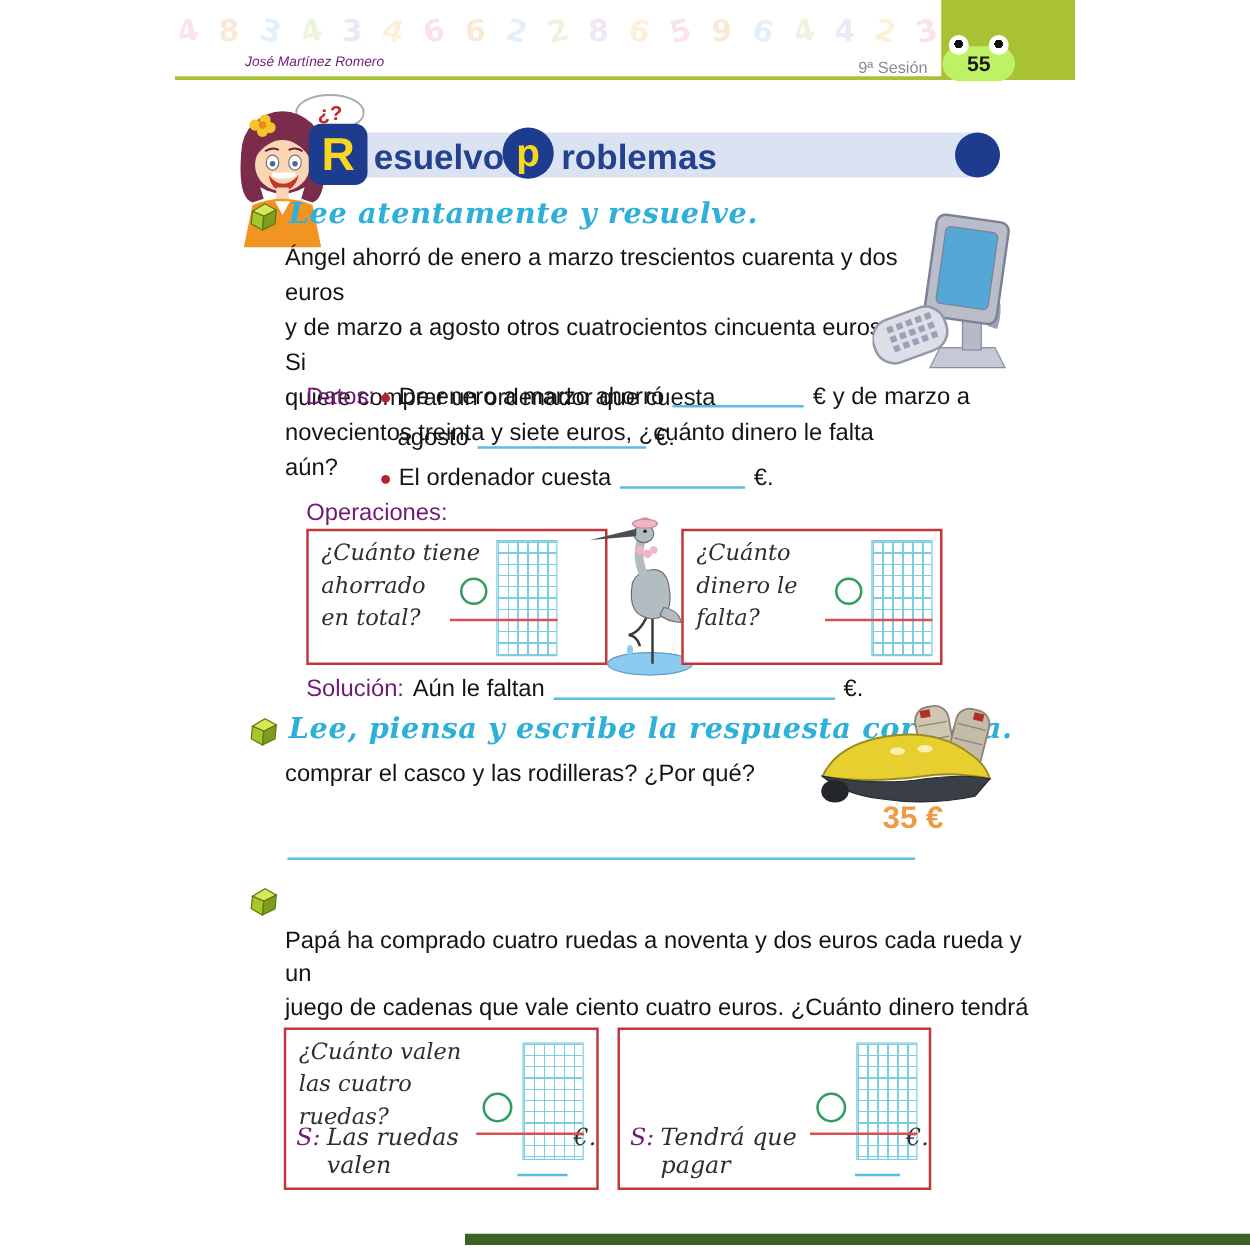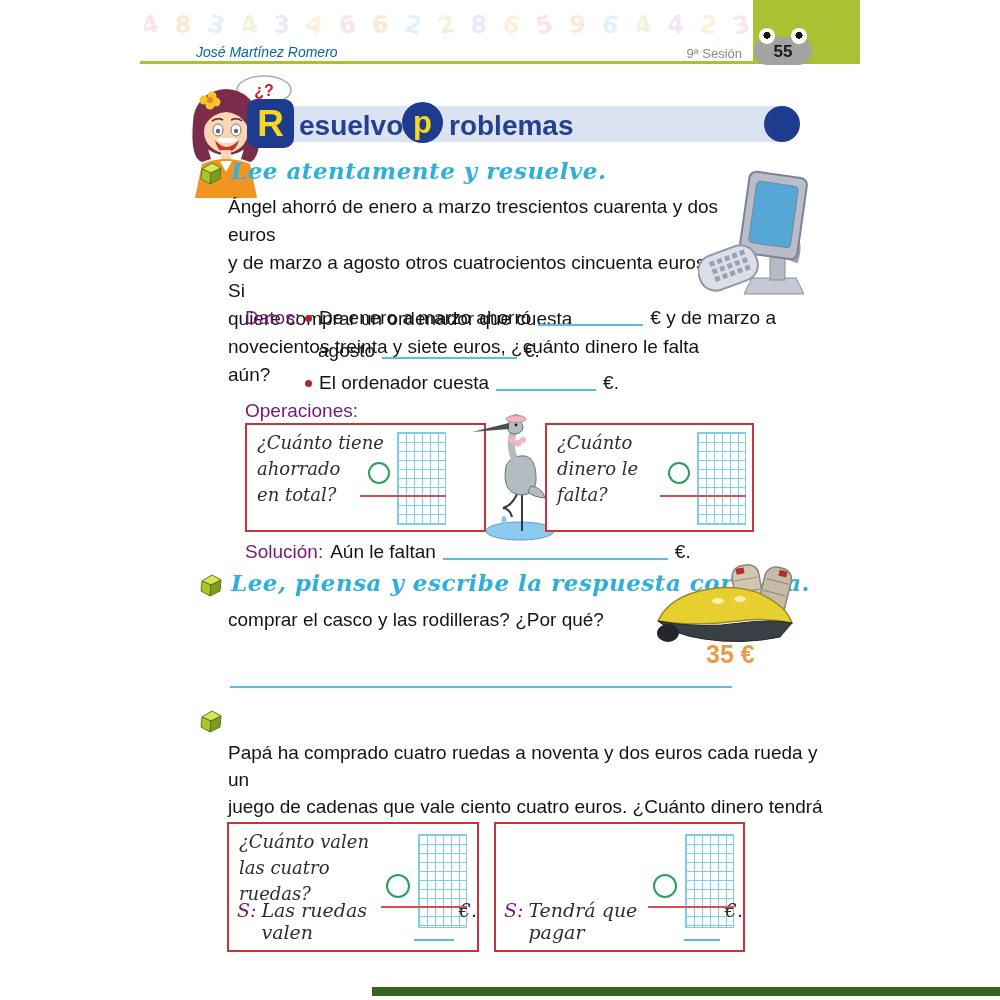--- a/index.html
+++ b/index.html
@@ -6,25 +6,25 @@
   html,body { background:#ffffff; }
   body { width:1000px; height:1000px; font-family:"Liberation Sans", sans-serif; }
   .page { position:relative; width:1000px; height:1000px; background:#fff; overflow:hidden; }
 
   
   .deco-strip { position:absolute; left:142px; top:4px; width:608px; height:42px;
                 display:flex; justify-content:space-between; align-items:center; }
   .deco-digit { display:inline-block; font-family:"DejaVu Sans",sans-serif; font-weight:bold;
                 font-size:24px; opacity:.38; }
   .green-block { position:absolute; left:753px; top:0; width:107px; height:63px; background:#a9c234; }
-  .author { position:absolute; left:196px; top:44px; font-style:italic; font-size:14px; color:#0369a1; }
+  .author { position:absolute; left:196px; top:44px; font-style:italic; font-size:11px; color:#701a75; }
   .session { position:absolute; left:610px; top:46px; width:132px; text-align:right;
              font-size:13px; color:#8a8a8a; }
   .page-rule { position:absolute; left:140px; top:61px; width:720px; height:3px; background:#a9c234; }
-  .frog { position:absolute; left:754px; top:37px; width:58px; height:28px; background:#a3a3a3;
+  .frog { position:absolute; left:754px; top:37px; width:58px; height:28px; background:#bef264;
           border-radius:14px; text-align:center; font-weight:bold; font-size:17px;
           line-height:29px; color:#1a1a1a; }
   .frog::before, .frog::after { content:""; position:absolute; top:-9px; width:16px; height:16px;
           border-radius:50%; background:radial-gradient(circle at 50% 45%, #111 0 3.5px, #fff 3.6px); }
   .frog::before { left:5px; } .frog::after { right:5px; }
 
   
   .title-band { position:absolute; left:268px; top:106px; width:532px; height:36px;
                 background:#dbe2f2; border-radius:0 18px 18px 0; }
   .title-cap { position:absolute; left:764px; top:106px; width:36px; height:36px;

